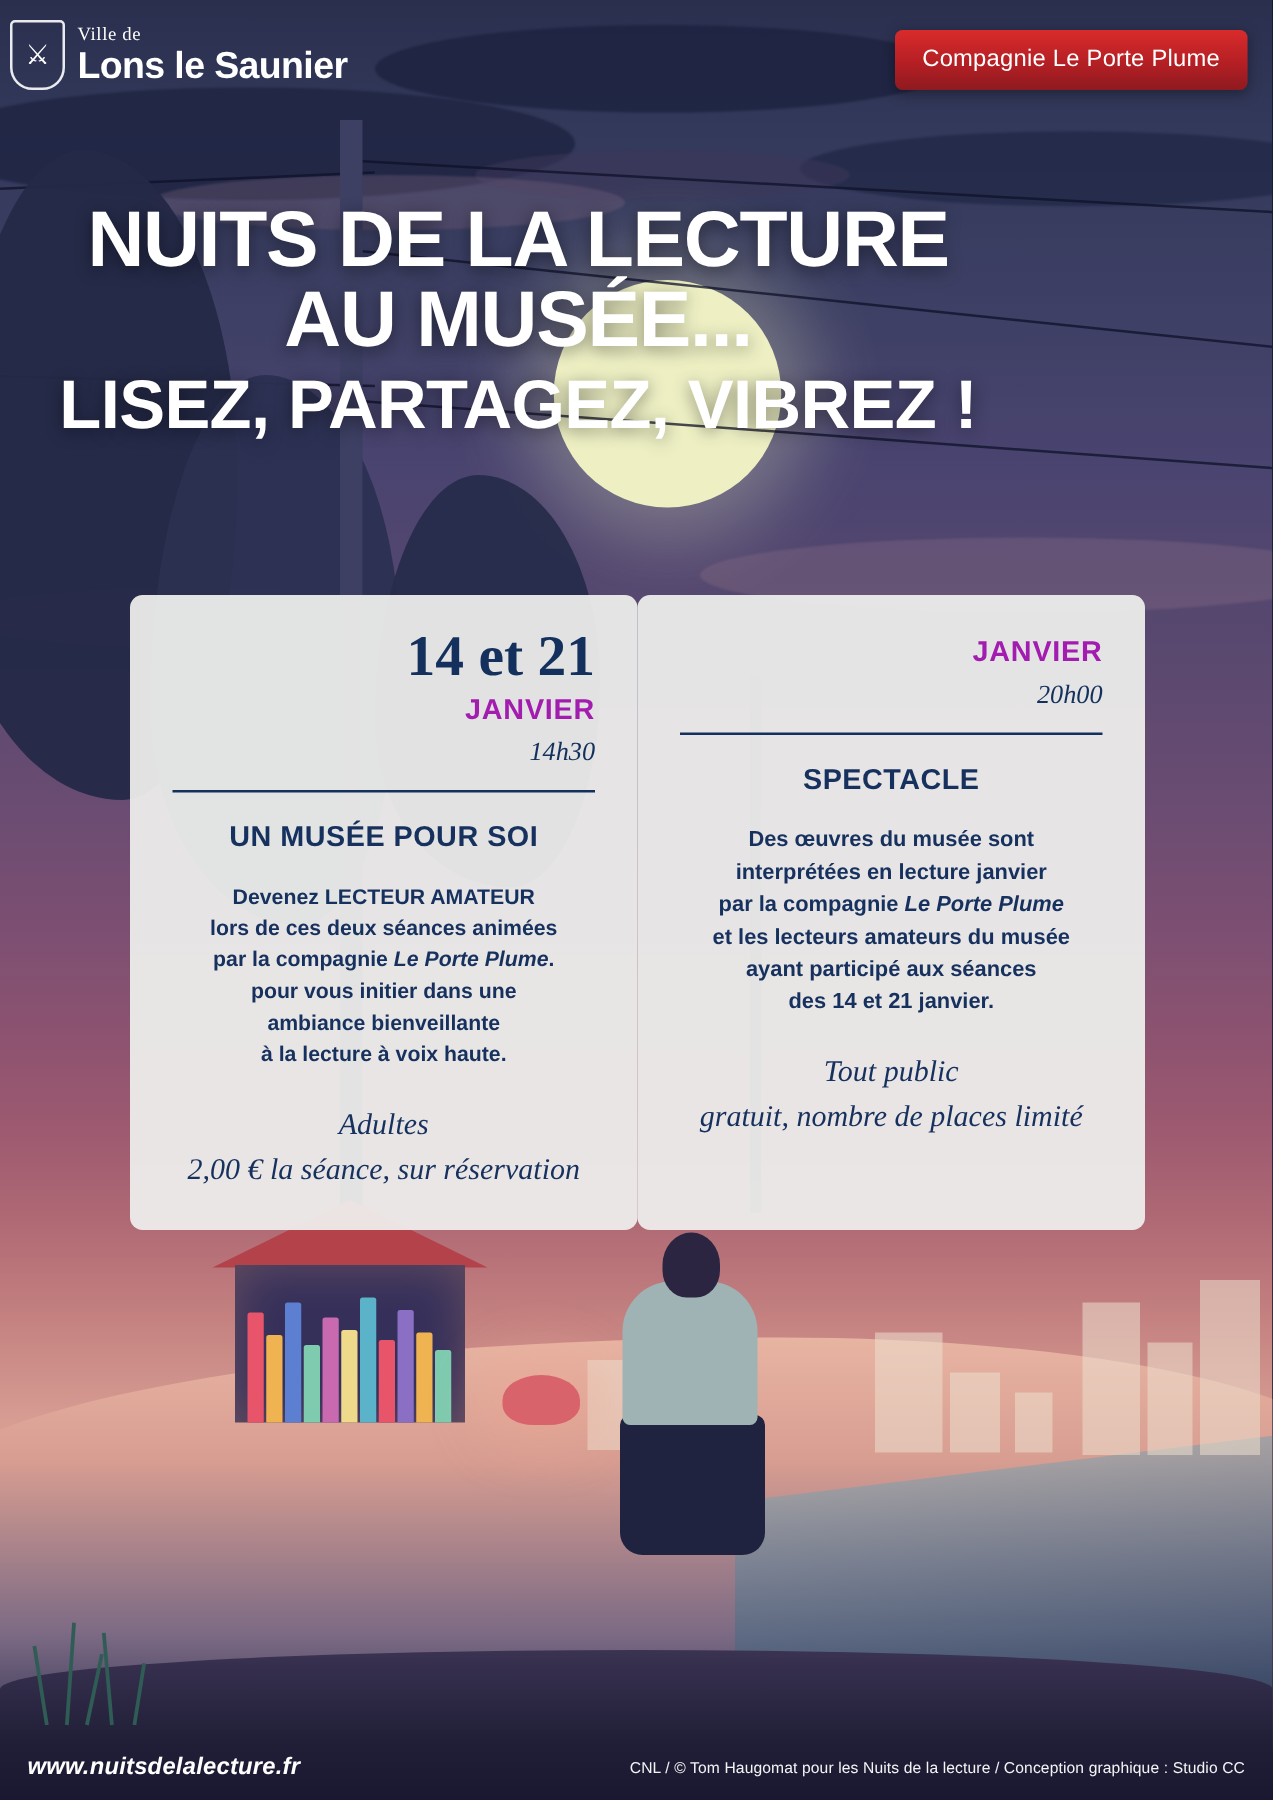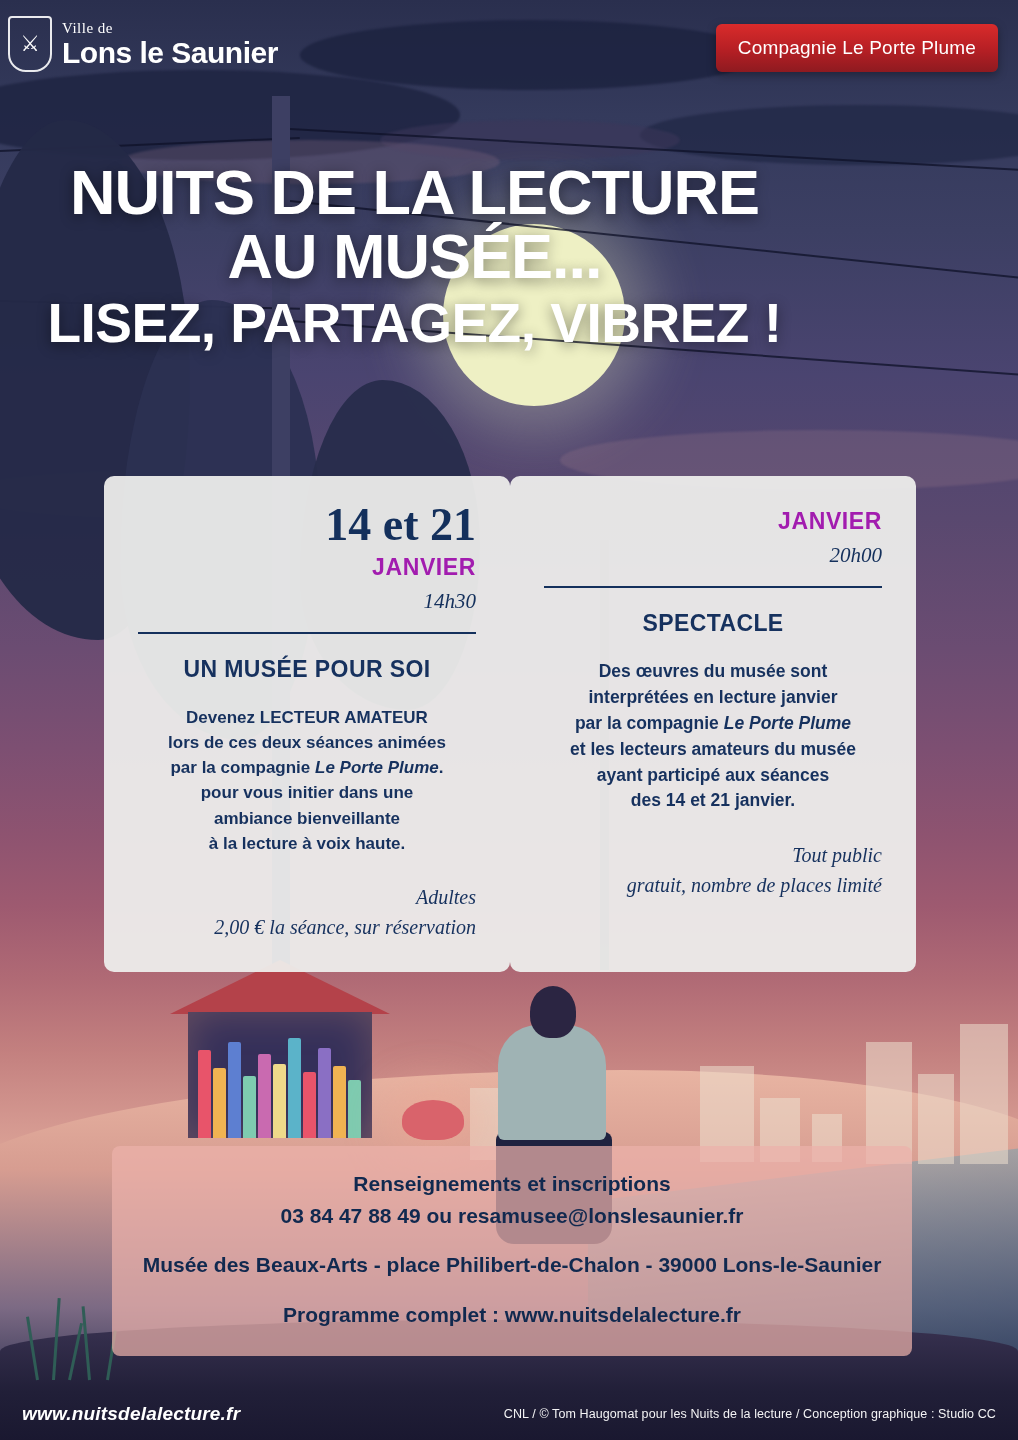--- a/index.html
+++ b/index.html
@@ -308,24 +308,24 @@
   }
   .card-body {
     text-align: center;
     font-size: 17px;
     font-weight: 700;
     line-height: 1.48;
   }
   .card-body em { font-style: italic; }
   .card-foot {
     margin-top: 26px;
-    text-align: right;
+    text-align: center;
     font-family: "Liberation Serif", serif;
     font-style: italic;
-    font-size: 20px;
+    font-size: 24px;
     line-height: 1.5;
   }
   .card--right .card-body { font-size: 17.5px; }
 
   
   .contact {
     position: absolute;
     left: 112px; top: 1146px;
     width: 800px;
     padding: 22px 20px 26px;
@@ -489,25 +489,19 @@
         <div>des 14 et 21 janvier.</div>
       </div>
       <div class="card-foot">
         <div>Tout public</div>
         <div>gratuit, nombre de places limité</div>
       </div>
     </div>
 
   </div>
 
-  <div class="contact">
-    <div class="contact-line">Renseignements et inscriptions</div>
-    <div class="contact-line">03 84 47 88 49 ou resamusee@lonslesaunier.fr</div>
-    <div class="contact-line spaced">Musée des Beaux-Arts - place Philibert-de-Chalon - 39000 Lons-le-Saunier</div>
-    <div class="contact-line spaced">Programme complet : www.nuitsdelalecture.fr</div>
-  </div>
 
   <div class="footer">
     <div class="footer-url">www.nuitsdelalecture.fr</div>
     <div class="footer-credit">CNL / © Tom Haugomat pour les Nuits de la lecture / Conception graphique : Studio CC</div>
   </div>
 
 </div>
 
 </body></html>

